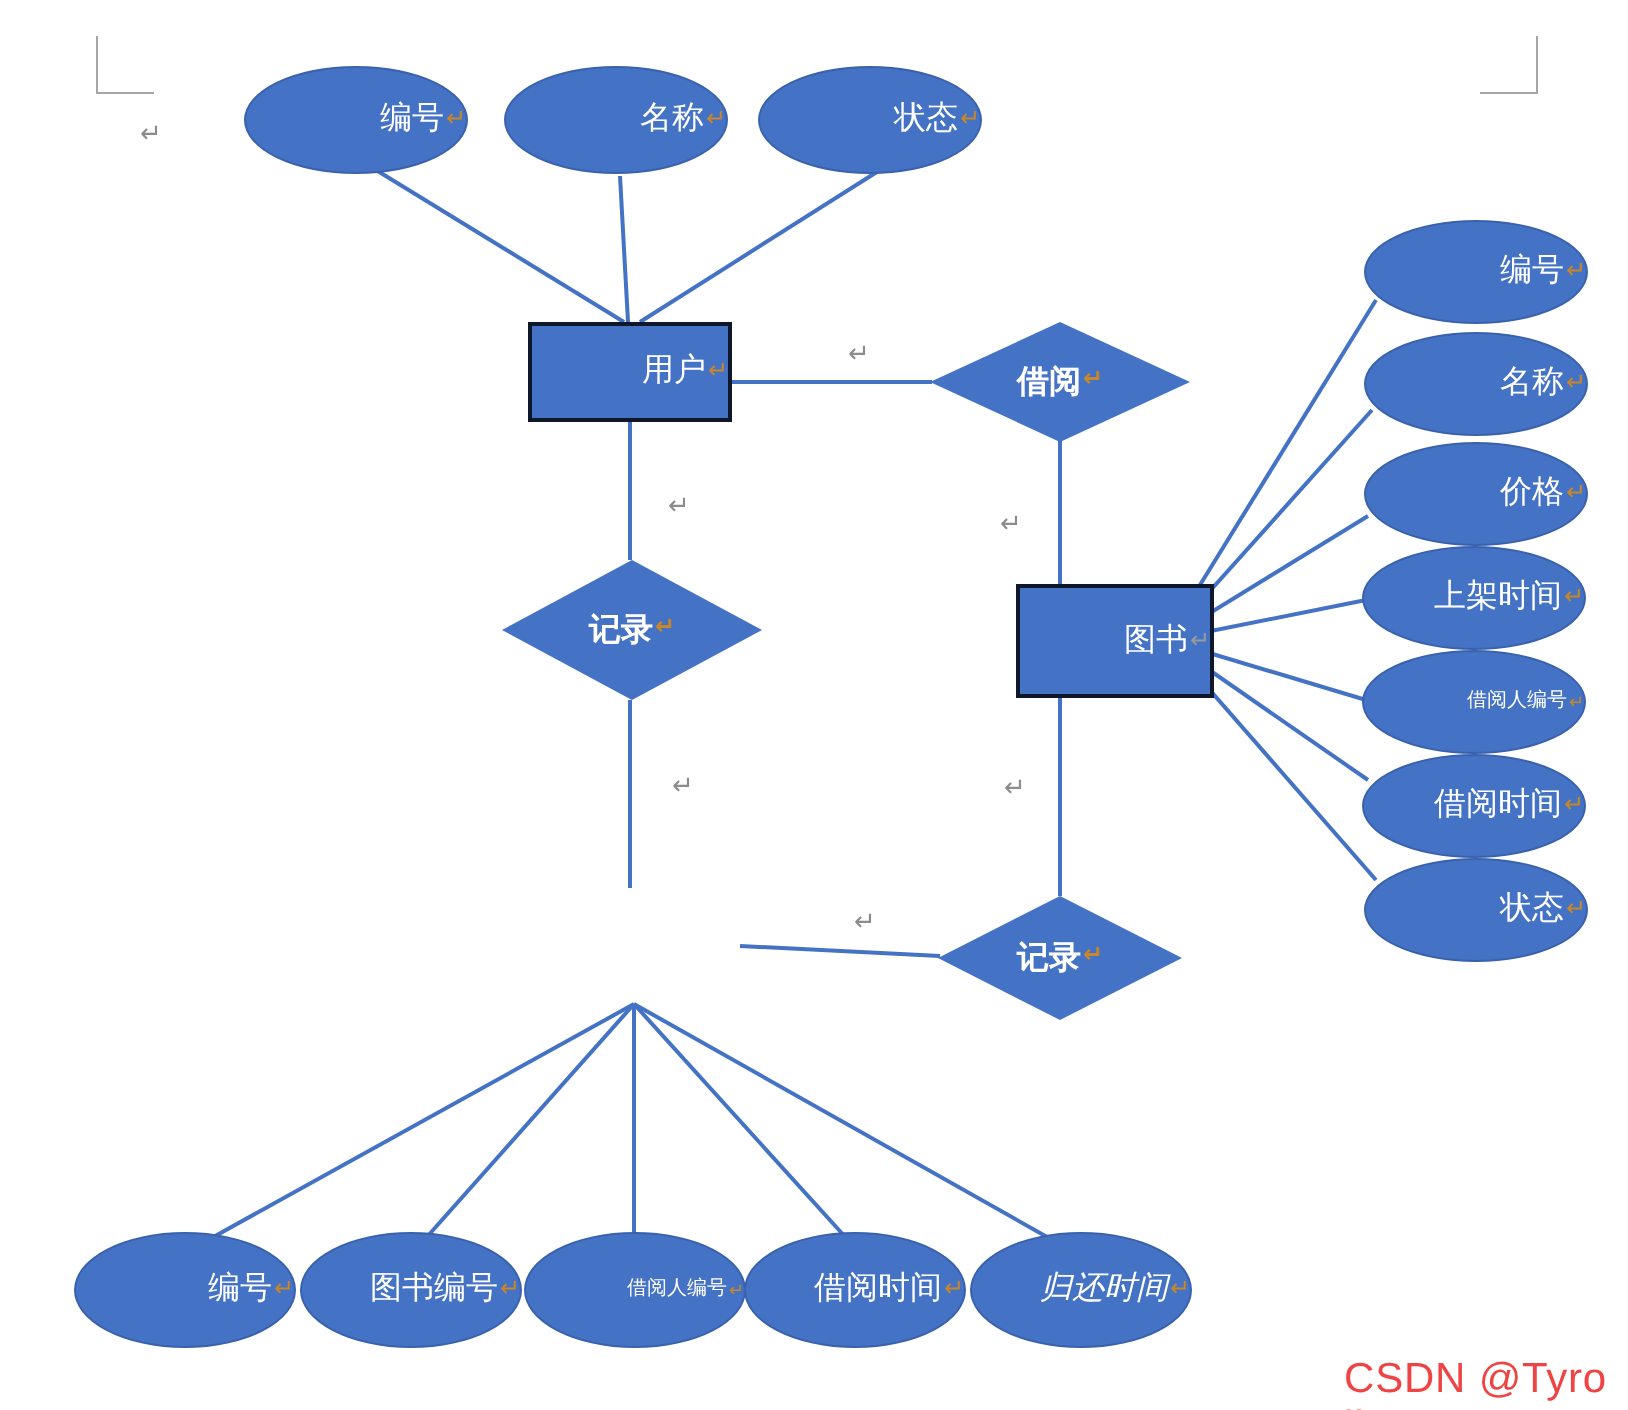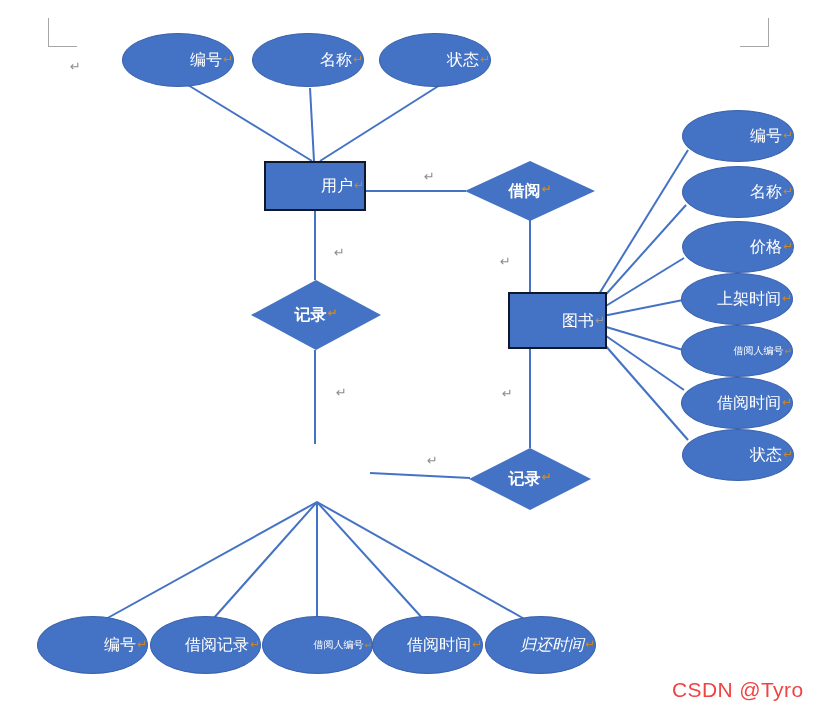--- a/index.html
+++ b/index.html
@@ -212,21 +212,21 @@
     <span class="lbl"><span>借阅时间</span><span class="pilcrow-orange">↵</span></span>
   </div>
   <div class="node ellipse" style="left:682px; top:429px; width:112px; height:52px;">
     <span class="lbl"><span>状态</span><span class="pilcrow-orange">↵</span></span>
   </div>
 
   <div class="node ellipse" style="left:37px; top:616px; width:111px; height:58px;">
     <span class="lbl"><span>编号</span><span class="pilcrow-orange">↵</span></span>
   </div>
   <div class="node ellipse" style="left:150px; top:616px; width:111px; height:58px;">
-    <span class="lbl"><span>借阅记录</span><span class="pilcrow-orange">↵</span></span>
+    <span class="lbl"><span>图书编号</span><span class="pilcrow-orange">↵</span></span>
   </div>
   <div class="node ellipse small-text" style="left:262px; top:616px; width:111px; height:58px;">
     <span class="lbl"><span>借阅人编号</span><span class="pilcrow-orange" style="font-size:9px;">↵</span></span>
   </div>
   <div class="node ellipse" style="left:372px; top:616px; width:111px; height:58px;">
     <span class="lbl"><span>借阅时间</span><span class="pilcrow-orange">↵</span></span>
   </div>
   <div class="node ellipse" style="left:485px; top:616px; width:111px; height:58px;font-style:italic;">
     <span class="lbl"><span>归还时间</span><span class="pilcrow-orange">↵</span></span>
   </div>

